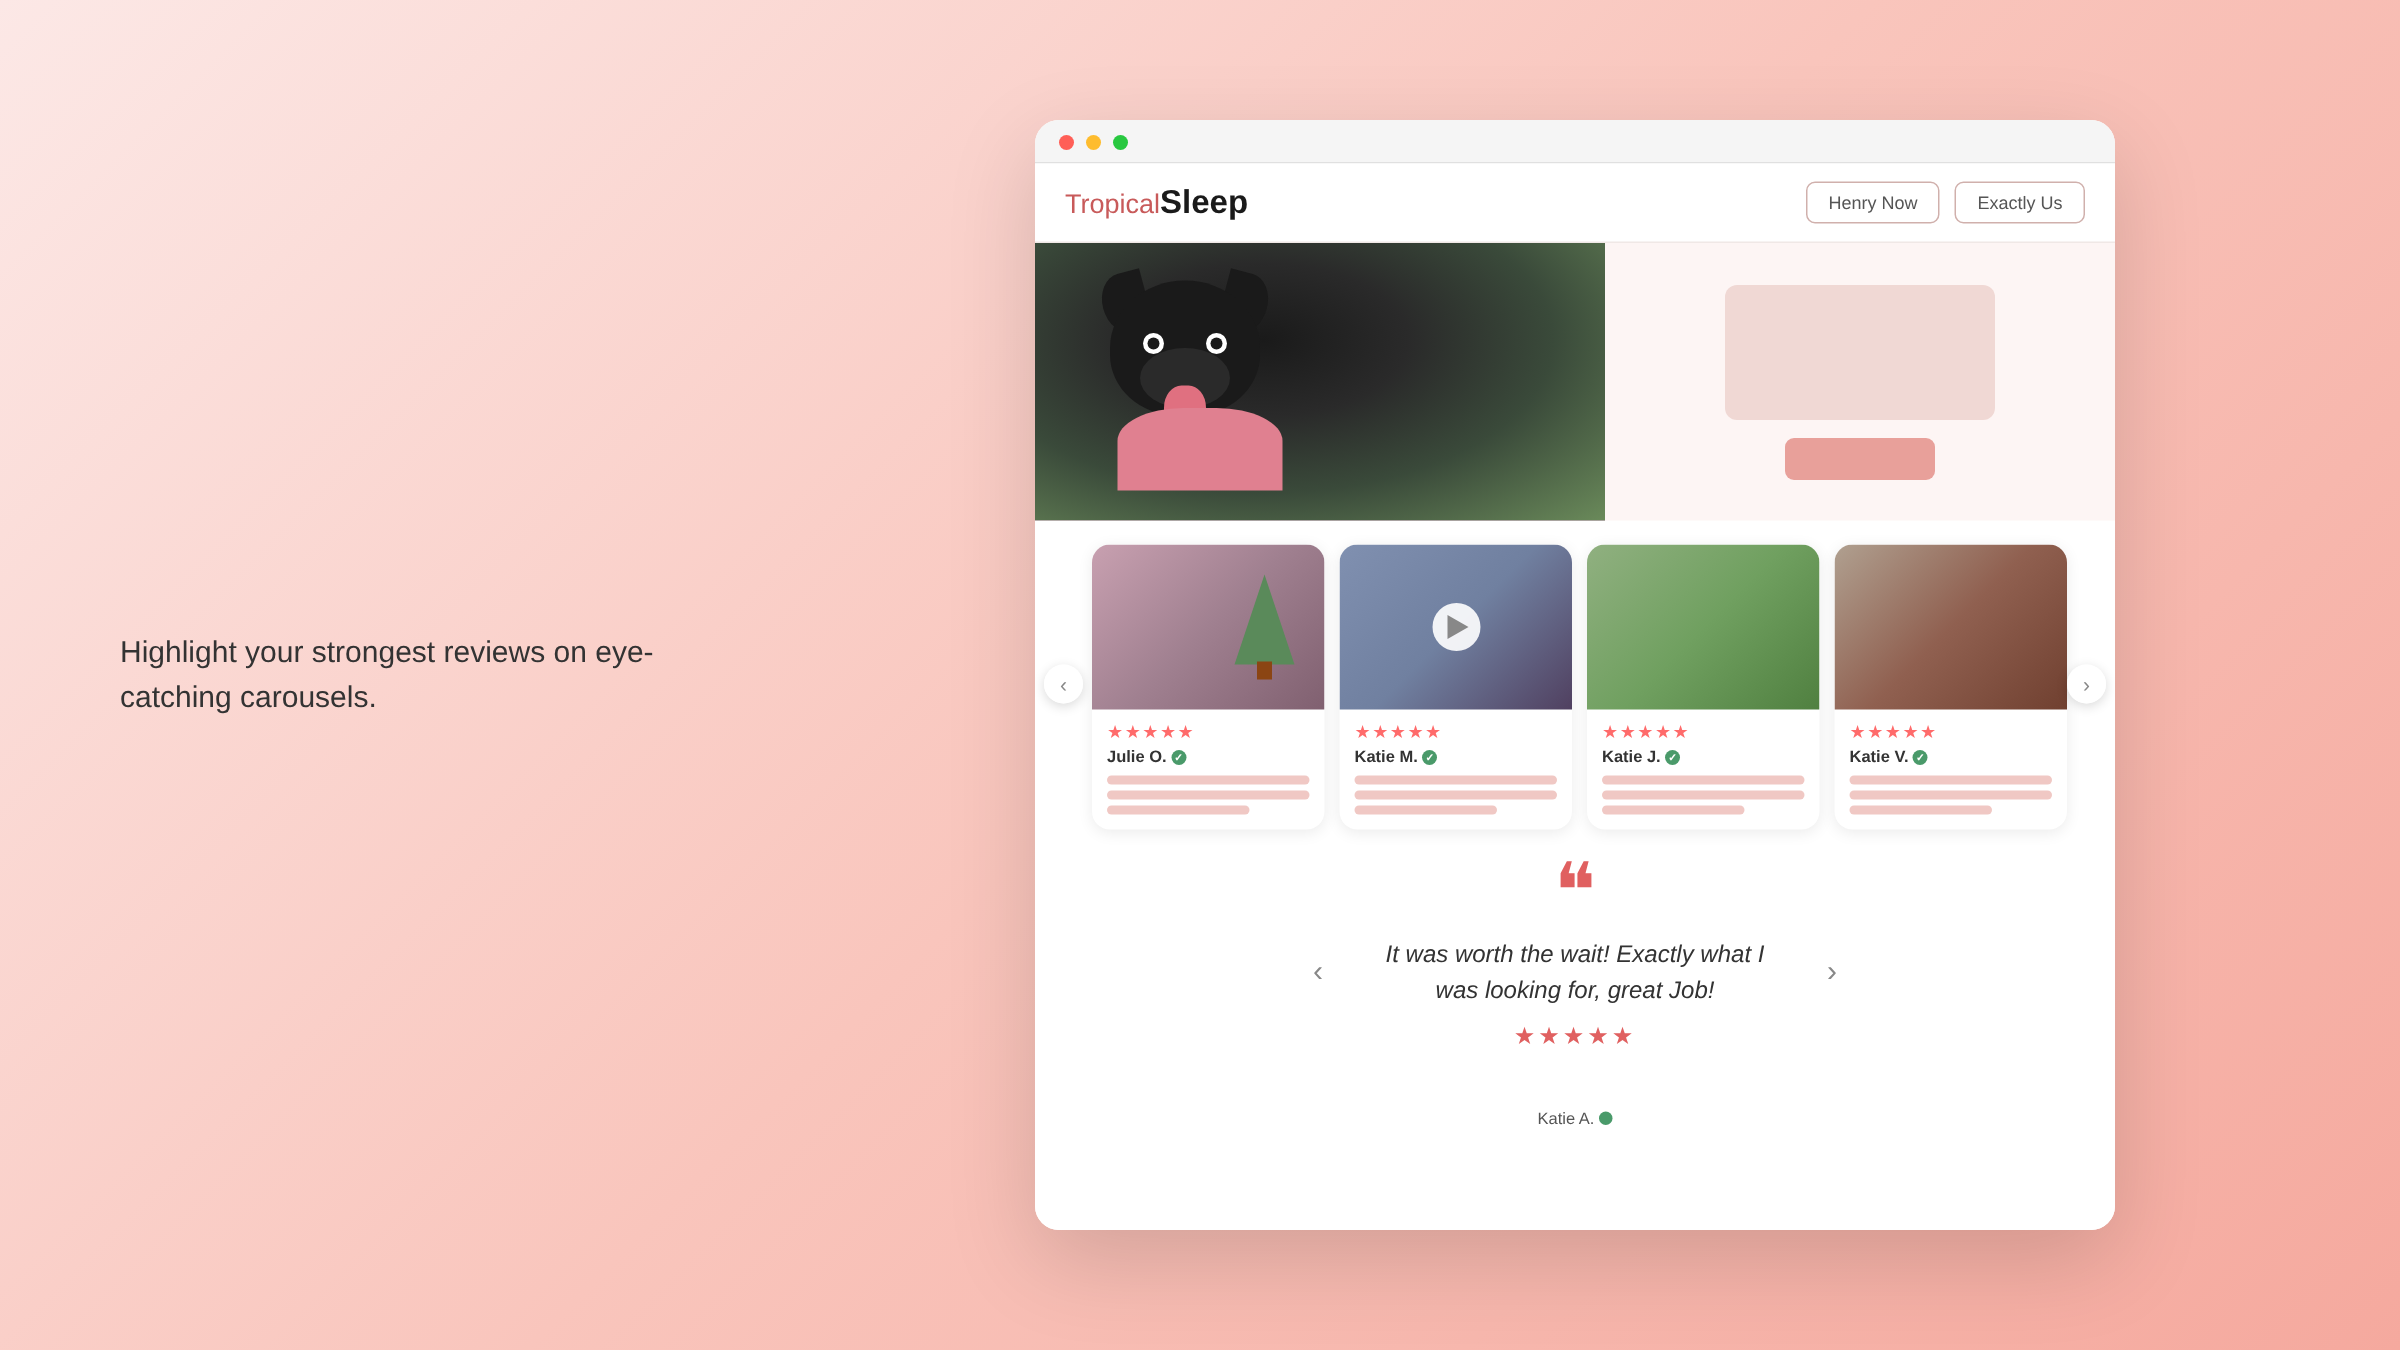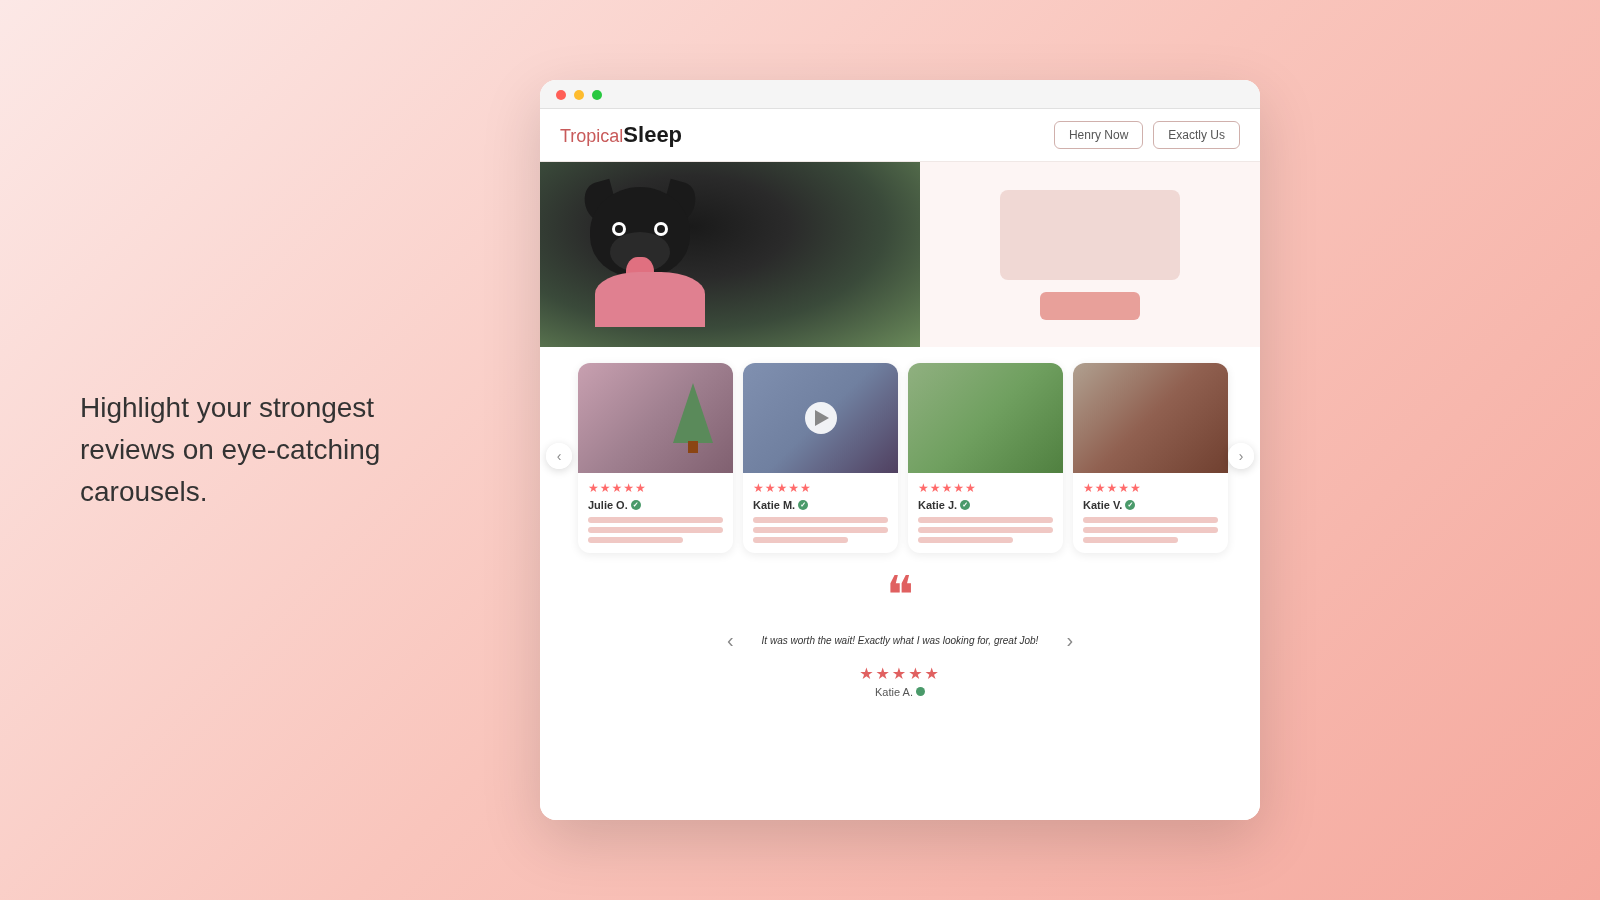--- a/index.html
+++ b/index.html
@@ -21,31 +21,31 @@
     }
     .headline {
       font-size: 52px;
       font-weight: 900;
       font-style: italic;
       color: #1a1a1a;
       line-height: 1.15;
       margin-bottom: 24px;
     }
     .subtext {
-      font-size: 28px;
+      font-size: 20px;
       color: #333;
       font-weight: 400;
       line-height: 1.5;
     }
 
     
     .browser-container {
       flex: 1;
       display: flex;
-      justify-content: flex-start;
+      justify-content: center;
       align-items: center;
       padding: 20px 40px 20px 20px;
     }
 
     .browser {
       background: #fff;
       border-radius: 16px;
       box-shadow: 0 20px 60px rgba(0,0,0,0.15);
       width: 720px;
       height: 740px;
@@ -406,21 +406,21 @@
       width: 100%;
       justify-content: center;
     }
     .quote-arrow {
       font-size: 20px;
       color: #888;
       cursor: pointer;
       padding: 4px 8px;
     }
     .quote-text {
-      font-size: 10px;
+      font-size: 16px;
       font-style: italic;
       color: #333;
       text-align: center;
       max-width: 280px;
       line-height: 1.5;
     }
     .quote-rating {
       margin-top: 8px;
       display: flex;
       flex-direction: column;
@@ -431,20 +431,21 @@
       color: #e06060;
       font-size: 16px;
       letter-spacing: 2px;
     }
     .quote-author {
       font-size: 11px;
       color: #555;
       display: flex;
       align-items: center;
       gap: 3px;
+      margin-top: 36px;
     }
     .quote-verified {
       width: 9px;
       height: 9px;
       background: #4a9a6a;
       border-radius: 50%;
       display: inline-block;
     }
   </style>
 </head>

